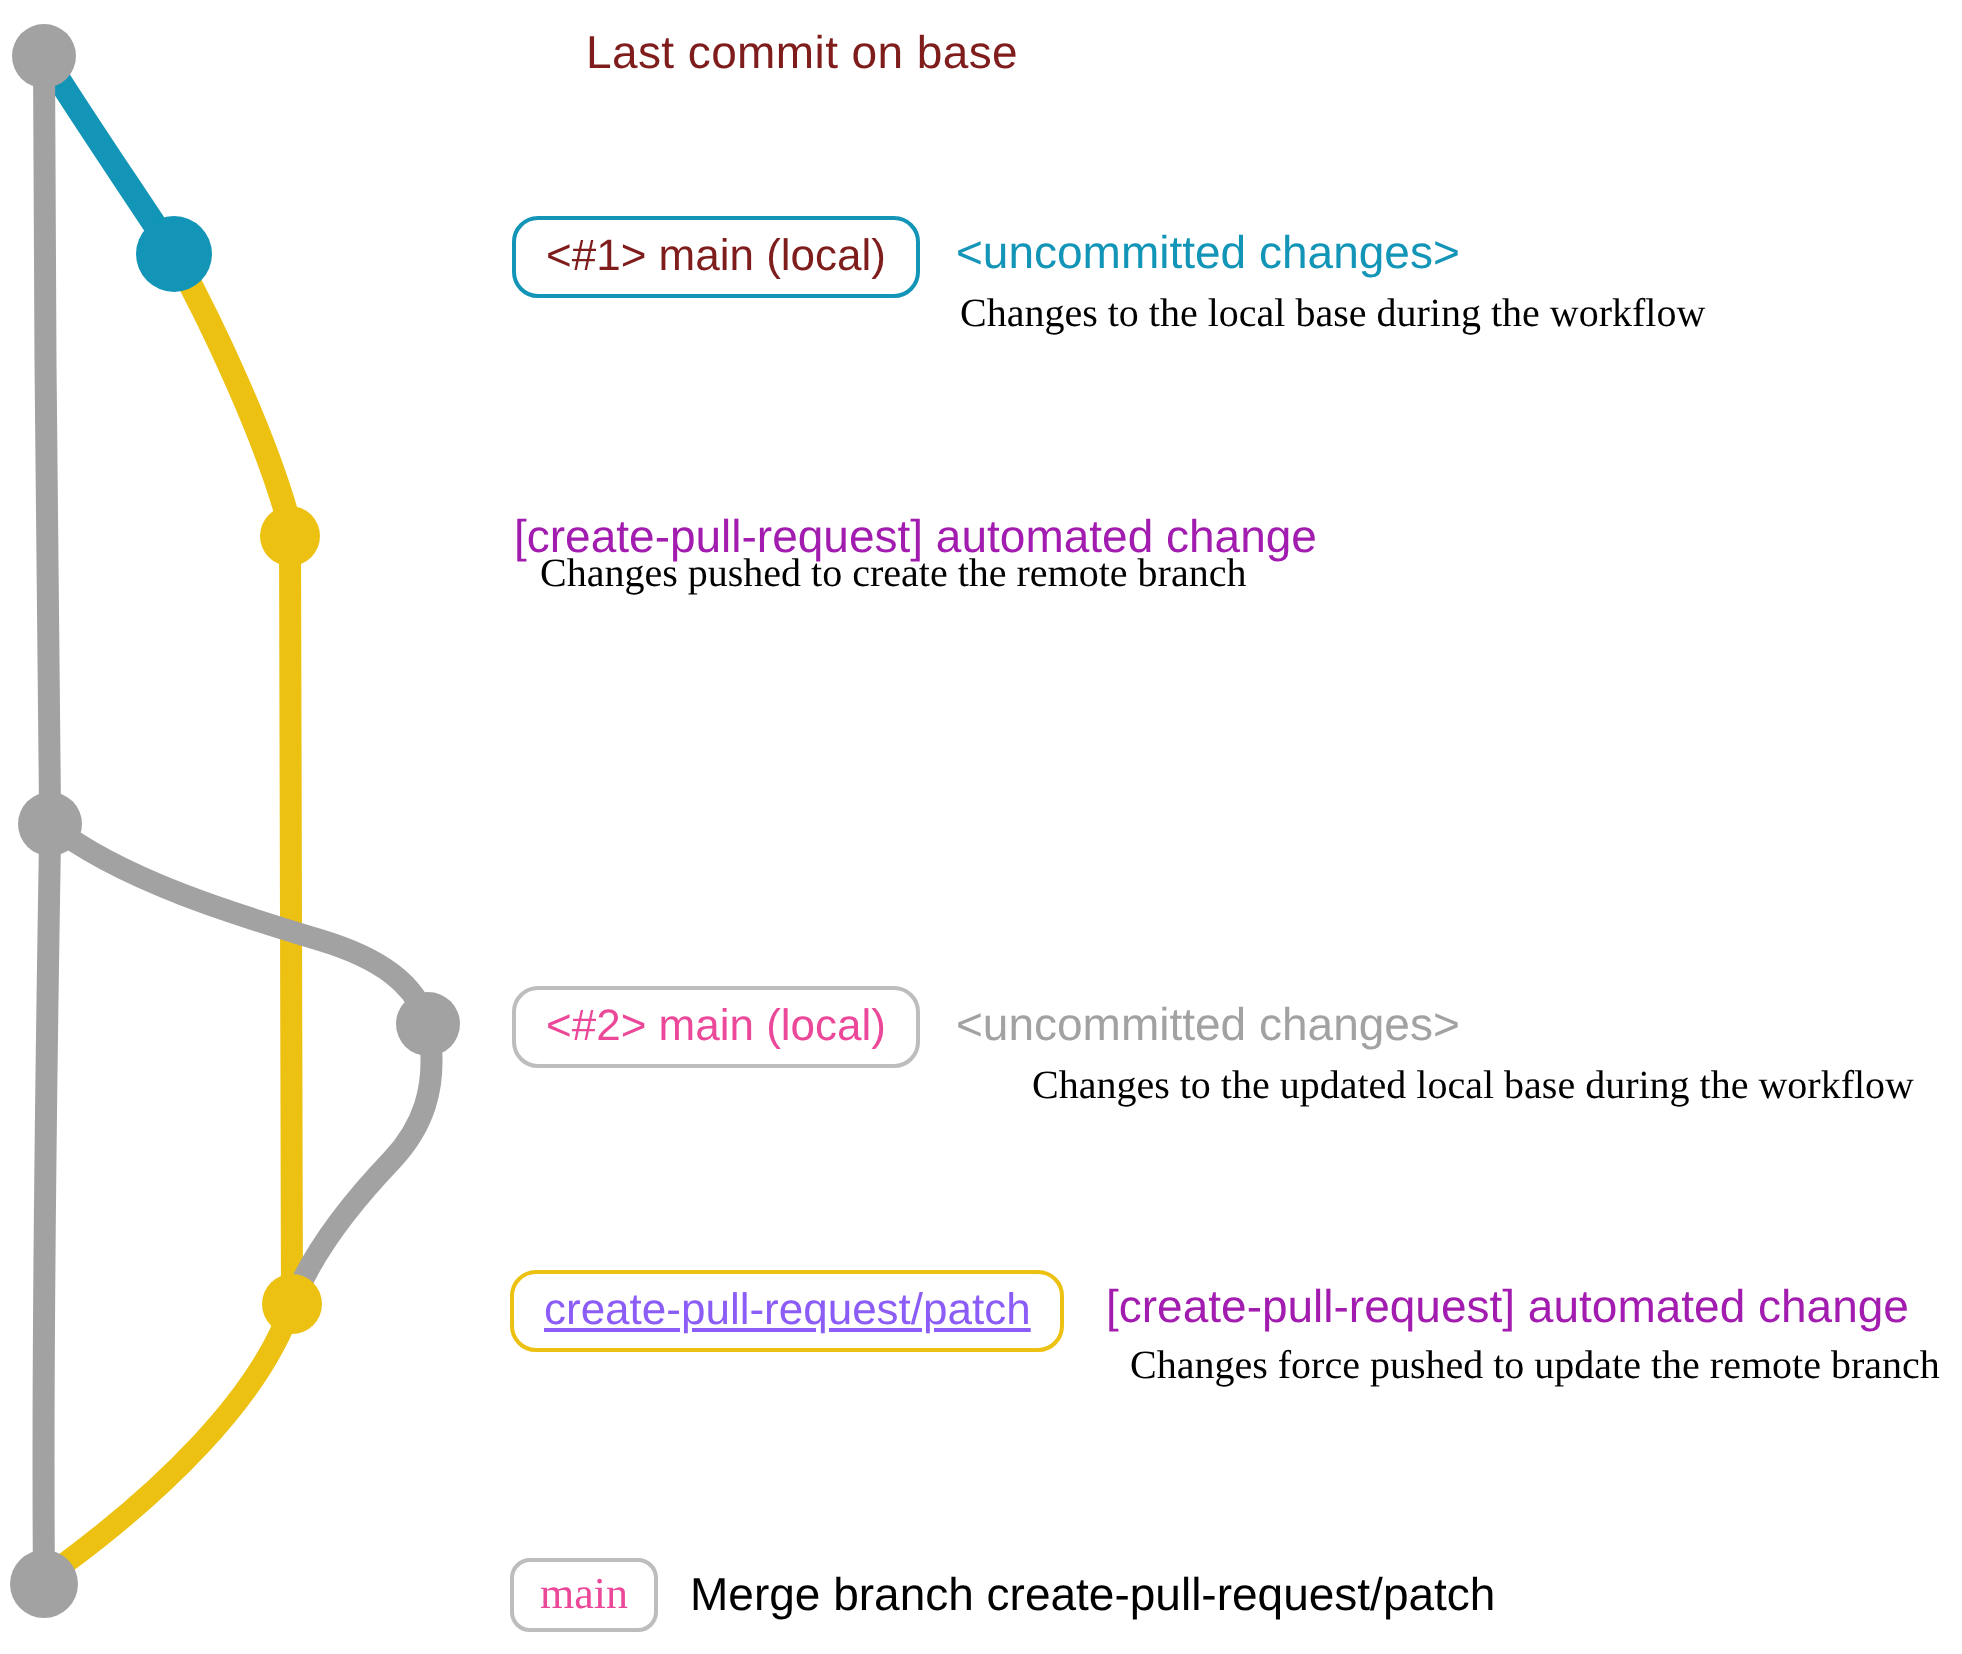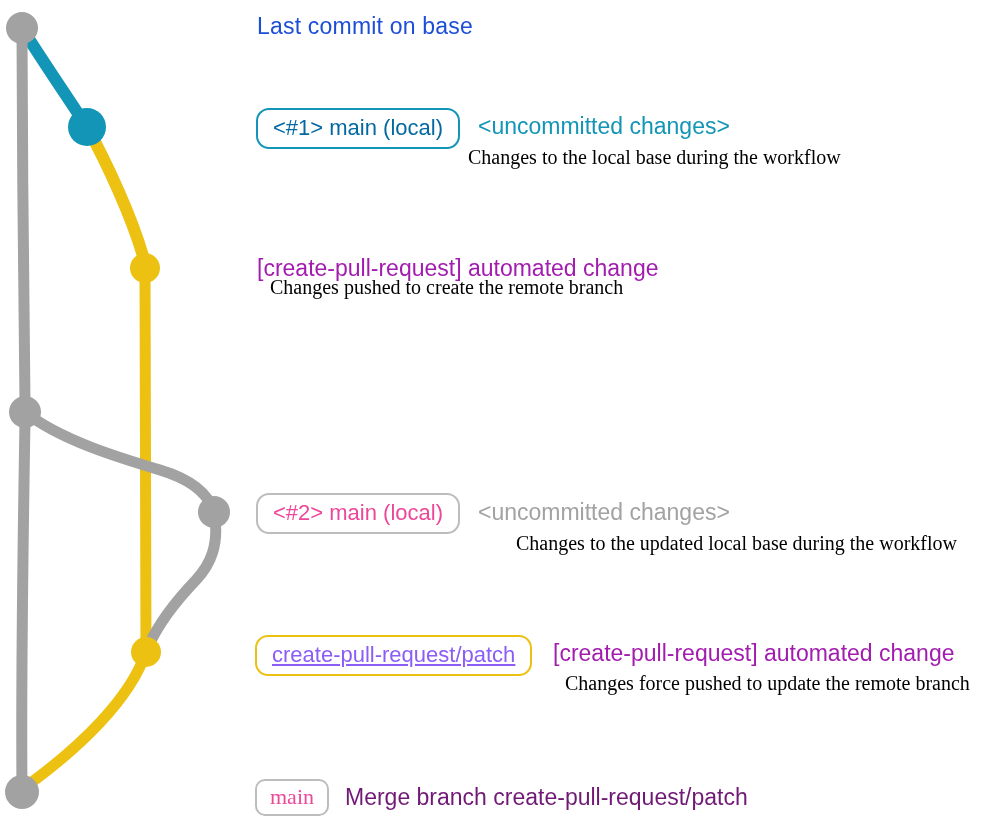--- a/index.html
+++ b/index.html
@@ -8,50 +8,51 @@
     width: 981px;
     height: 827px;
     background: #ffffff;
     font-family: "Liberation Sans", sans-serif;
     overflow: hidden;
   }
   .abs { position: absolute; white-space: nowrap; }
 
   .milestone {
     font-size: 23px;
-    color: #1d4ed8;
+    color: #7f1d1d;
     letter-spacing: 0.2px;
+    margin-left: 36px;
   }
   .badge {
     display: inline-block;
     font-size: 22px;
     padding: 5px 15px 6px 15px;
     border: 2px solid;
     border-radius: 13px;
     background: #ffffff;
     line-height: 1.2;
   }
-  .badge.teal  { color: #0369a1; border-color: #1295B7; }
+  .badge.teal  { color: #7f1d1d; border-color: #1295B7; }
   .badge.gray  { color: #ec4899; border-color: #BDBDBD; }
   .badge.yellow{ color: #8b5cf6; border-color: #EDC112; text-decoration: underline; }
   .badge.small { padding: 3px 13px 4px 13px; border-radius: 10px; font-family: Liberation Serif, serif; }
 
   .status { font-size: 23px; }
   .status.teal { color: #1295B7; }
   .status.gray { color: #A2A2A2; }
 
   .branch-title { font-size: 23px; color: #a21caf; }
 
   .desc {
     font-family: "Liberation Serif", serif;
     font-size: 20px;
     color: #000000;
   }
 
-  .merge-msg { font-size: 23px; color: #701a75; }
+  .merge-msg { font-size: 23px; color: #000000; }
 
   svg { position: absolute; left: 0; top: 0; }
 </style>
 </head>
 <body>
 
 <div class="stage">
 
   <svg width="250" height="827" viewBox="0 0 250 827">
 
@@ -76,21 +77,21 @@
     <circle cx="22" cy="792" r="17" fill="#A2A2A2"></circle>
     <circle cx="87" cy="127" r="19" fill="#1295B7"></circle>
     <circle cx="145" cy="268" r="15" fill="#EDC112"></circle>
     <circle cx="146" cy="652" r="15" fill="#EDC112"></circle>
   </svg>
 
   <div class="abs milestone" style="left:257px; top:13px;">Last commit on base</div>
 
   <span class="abs badge teal" style="left:256px; top:108px;">&lt;#1&gt; main (local)</span>
   <div class="abs status teal" style="left:478px; top:113px;">&lt;uncommitted changes&gt;</div>
-  <div class="abs desc" style="left:468px; top:146px;text-align:right;">Changes to the local base during the workflow</div>
+  <div class="abs desc" style="left:480px; top:146px;text-align:right;">Changes to the local base during the workflow</div>
 
   <div class="abs branch-title" style="left:257px; top:255px;">[create-pull-request] automated change</div>
   <div class="abs desc" style="left:270px; top:276px;">Changes pushed to create the remote branch</div>
 
 
   <span class="abs badge gray" style="left:256px; top:493px;">&lt;#2&gt; main (local)</span>
   <div class="abs status gray" style="left:478px; top:499px;">&lt;uncommitted changes&gt;</div>
   <div class="abs desc" style="left:488px; top:532px;margin-left:28px;">Changes to the updated local base during the workflow</div>
 
   <span class="abs badge yellow" style="left:255px; top:635px;">create-pull-request/patch</span>

